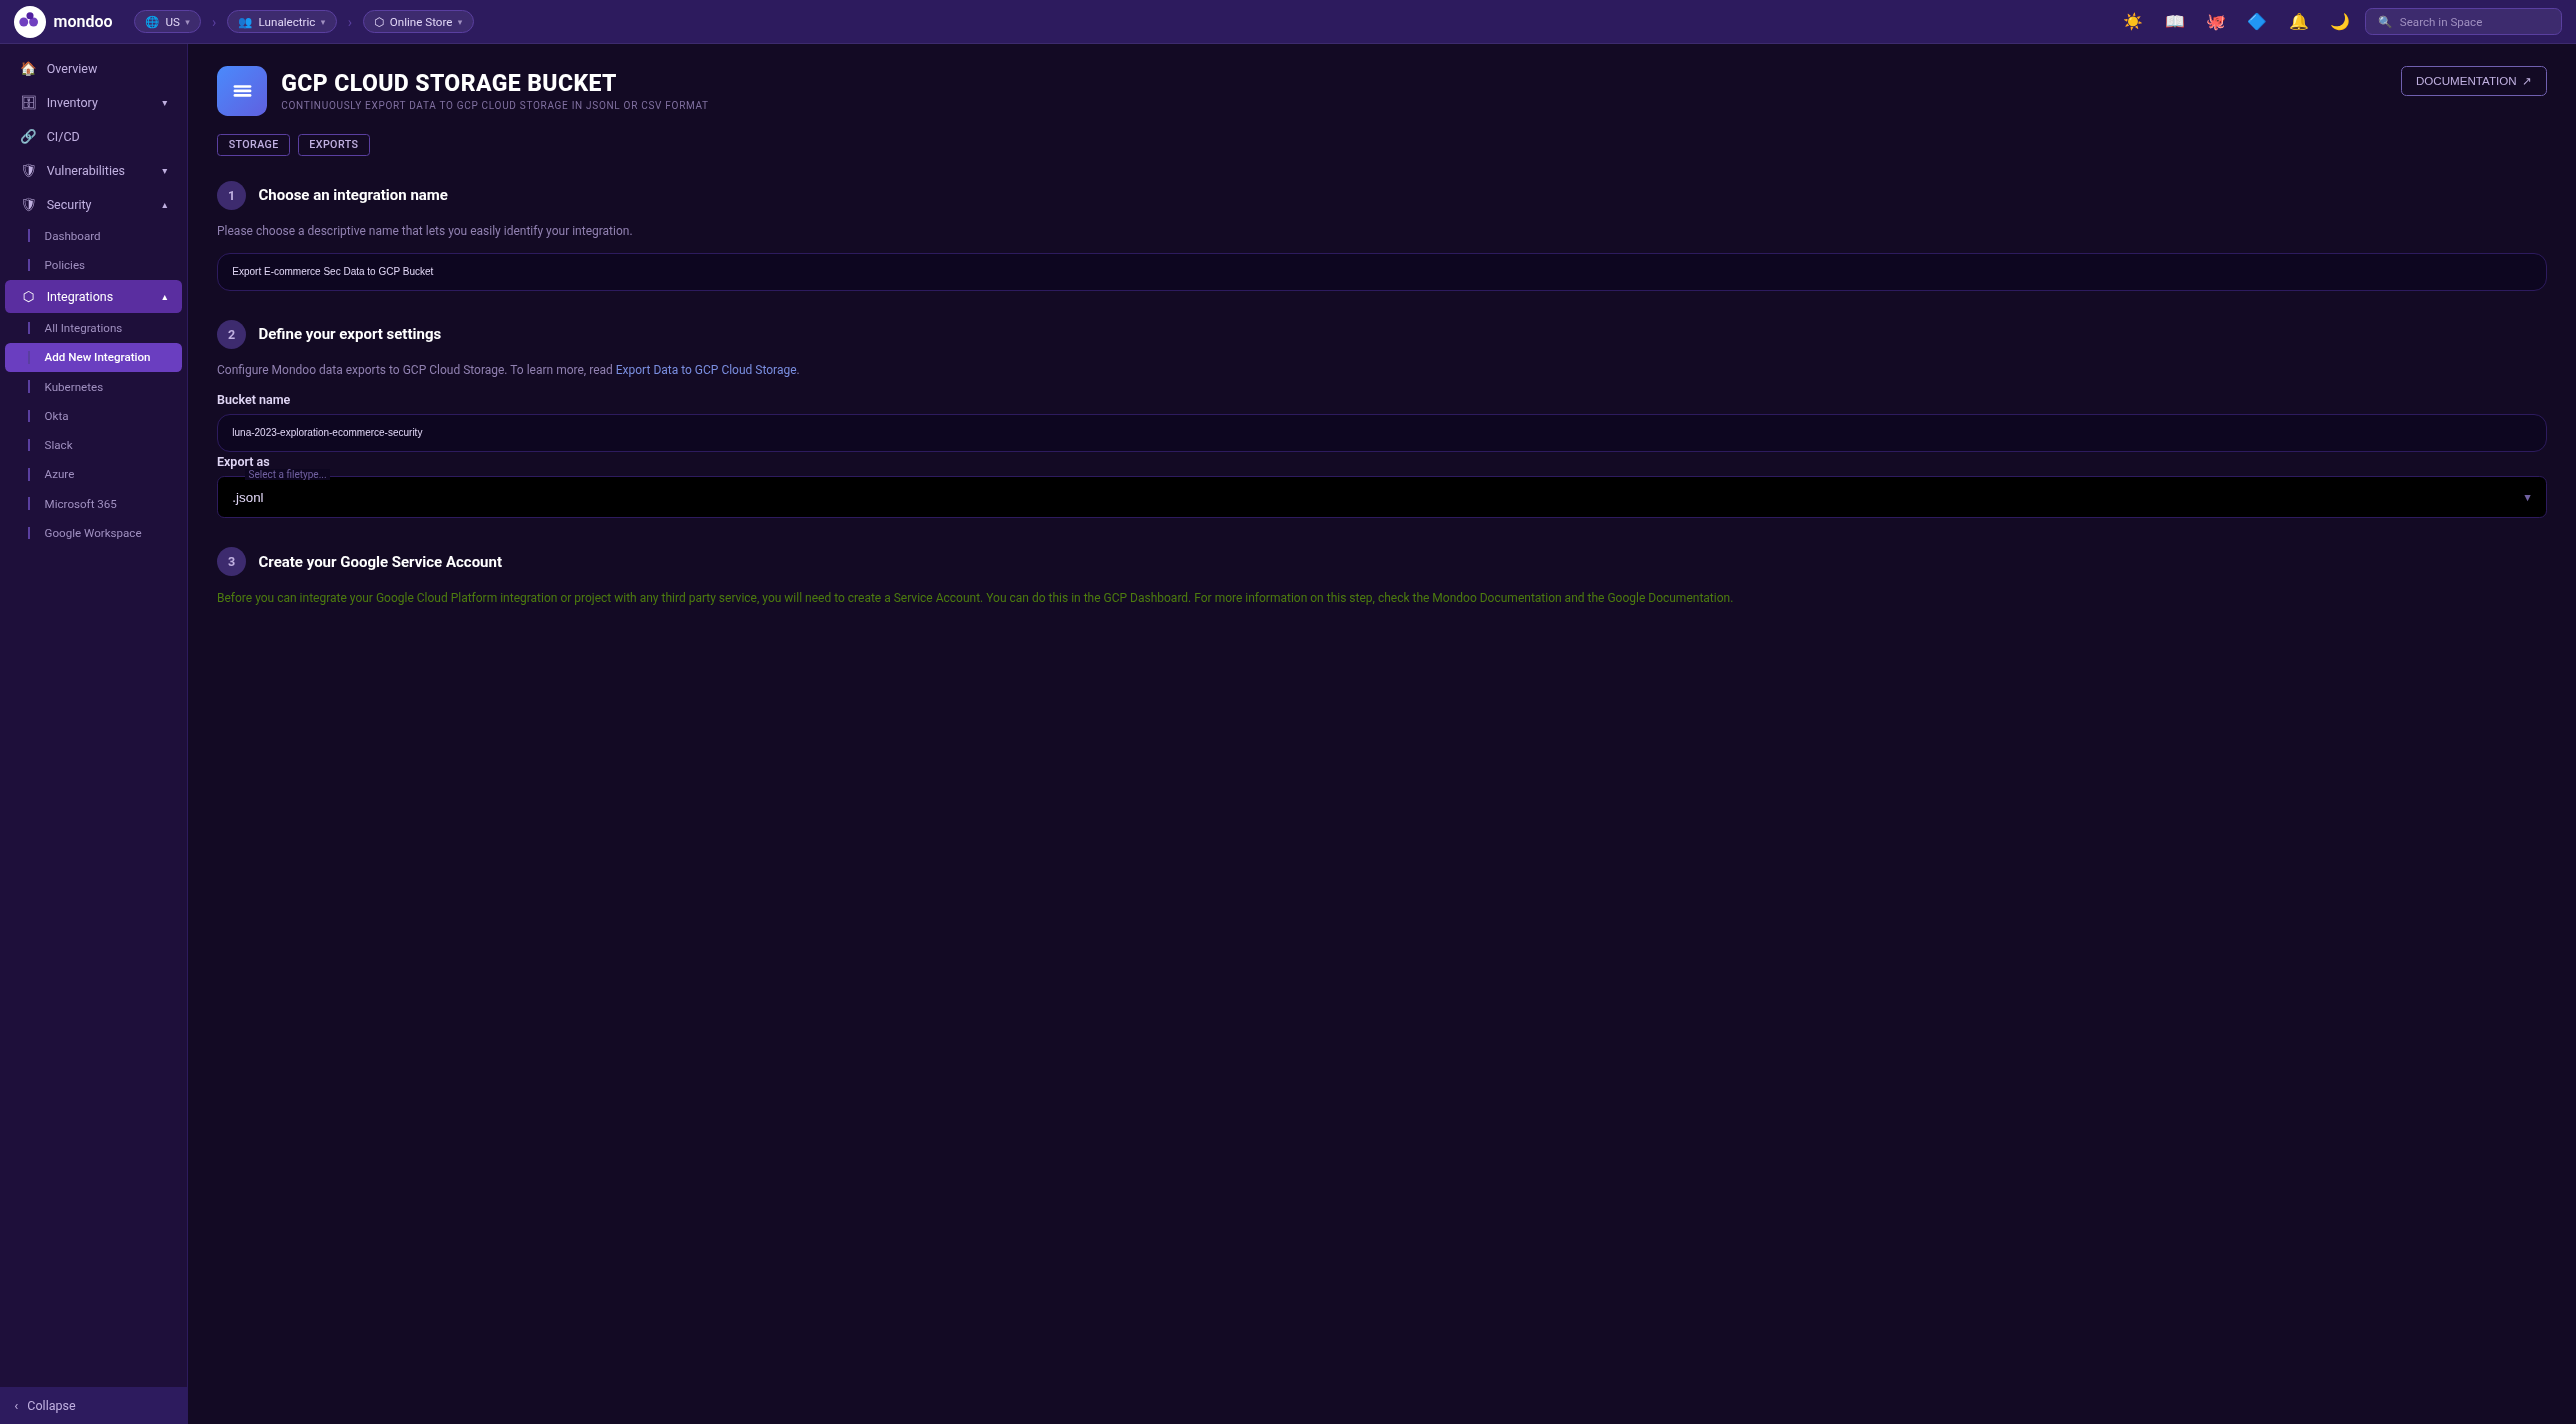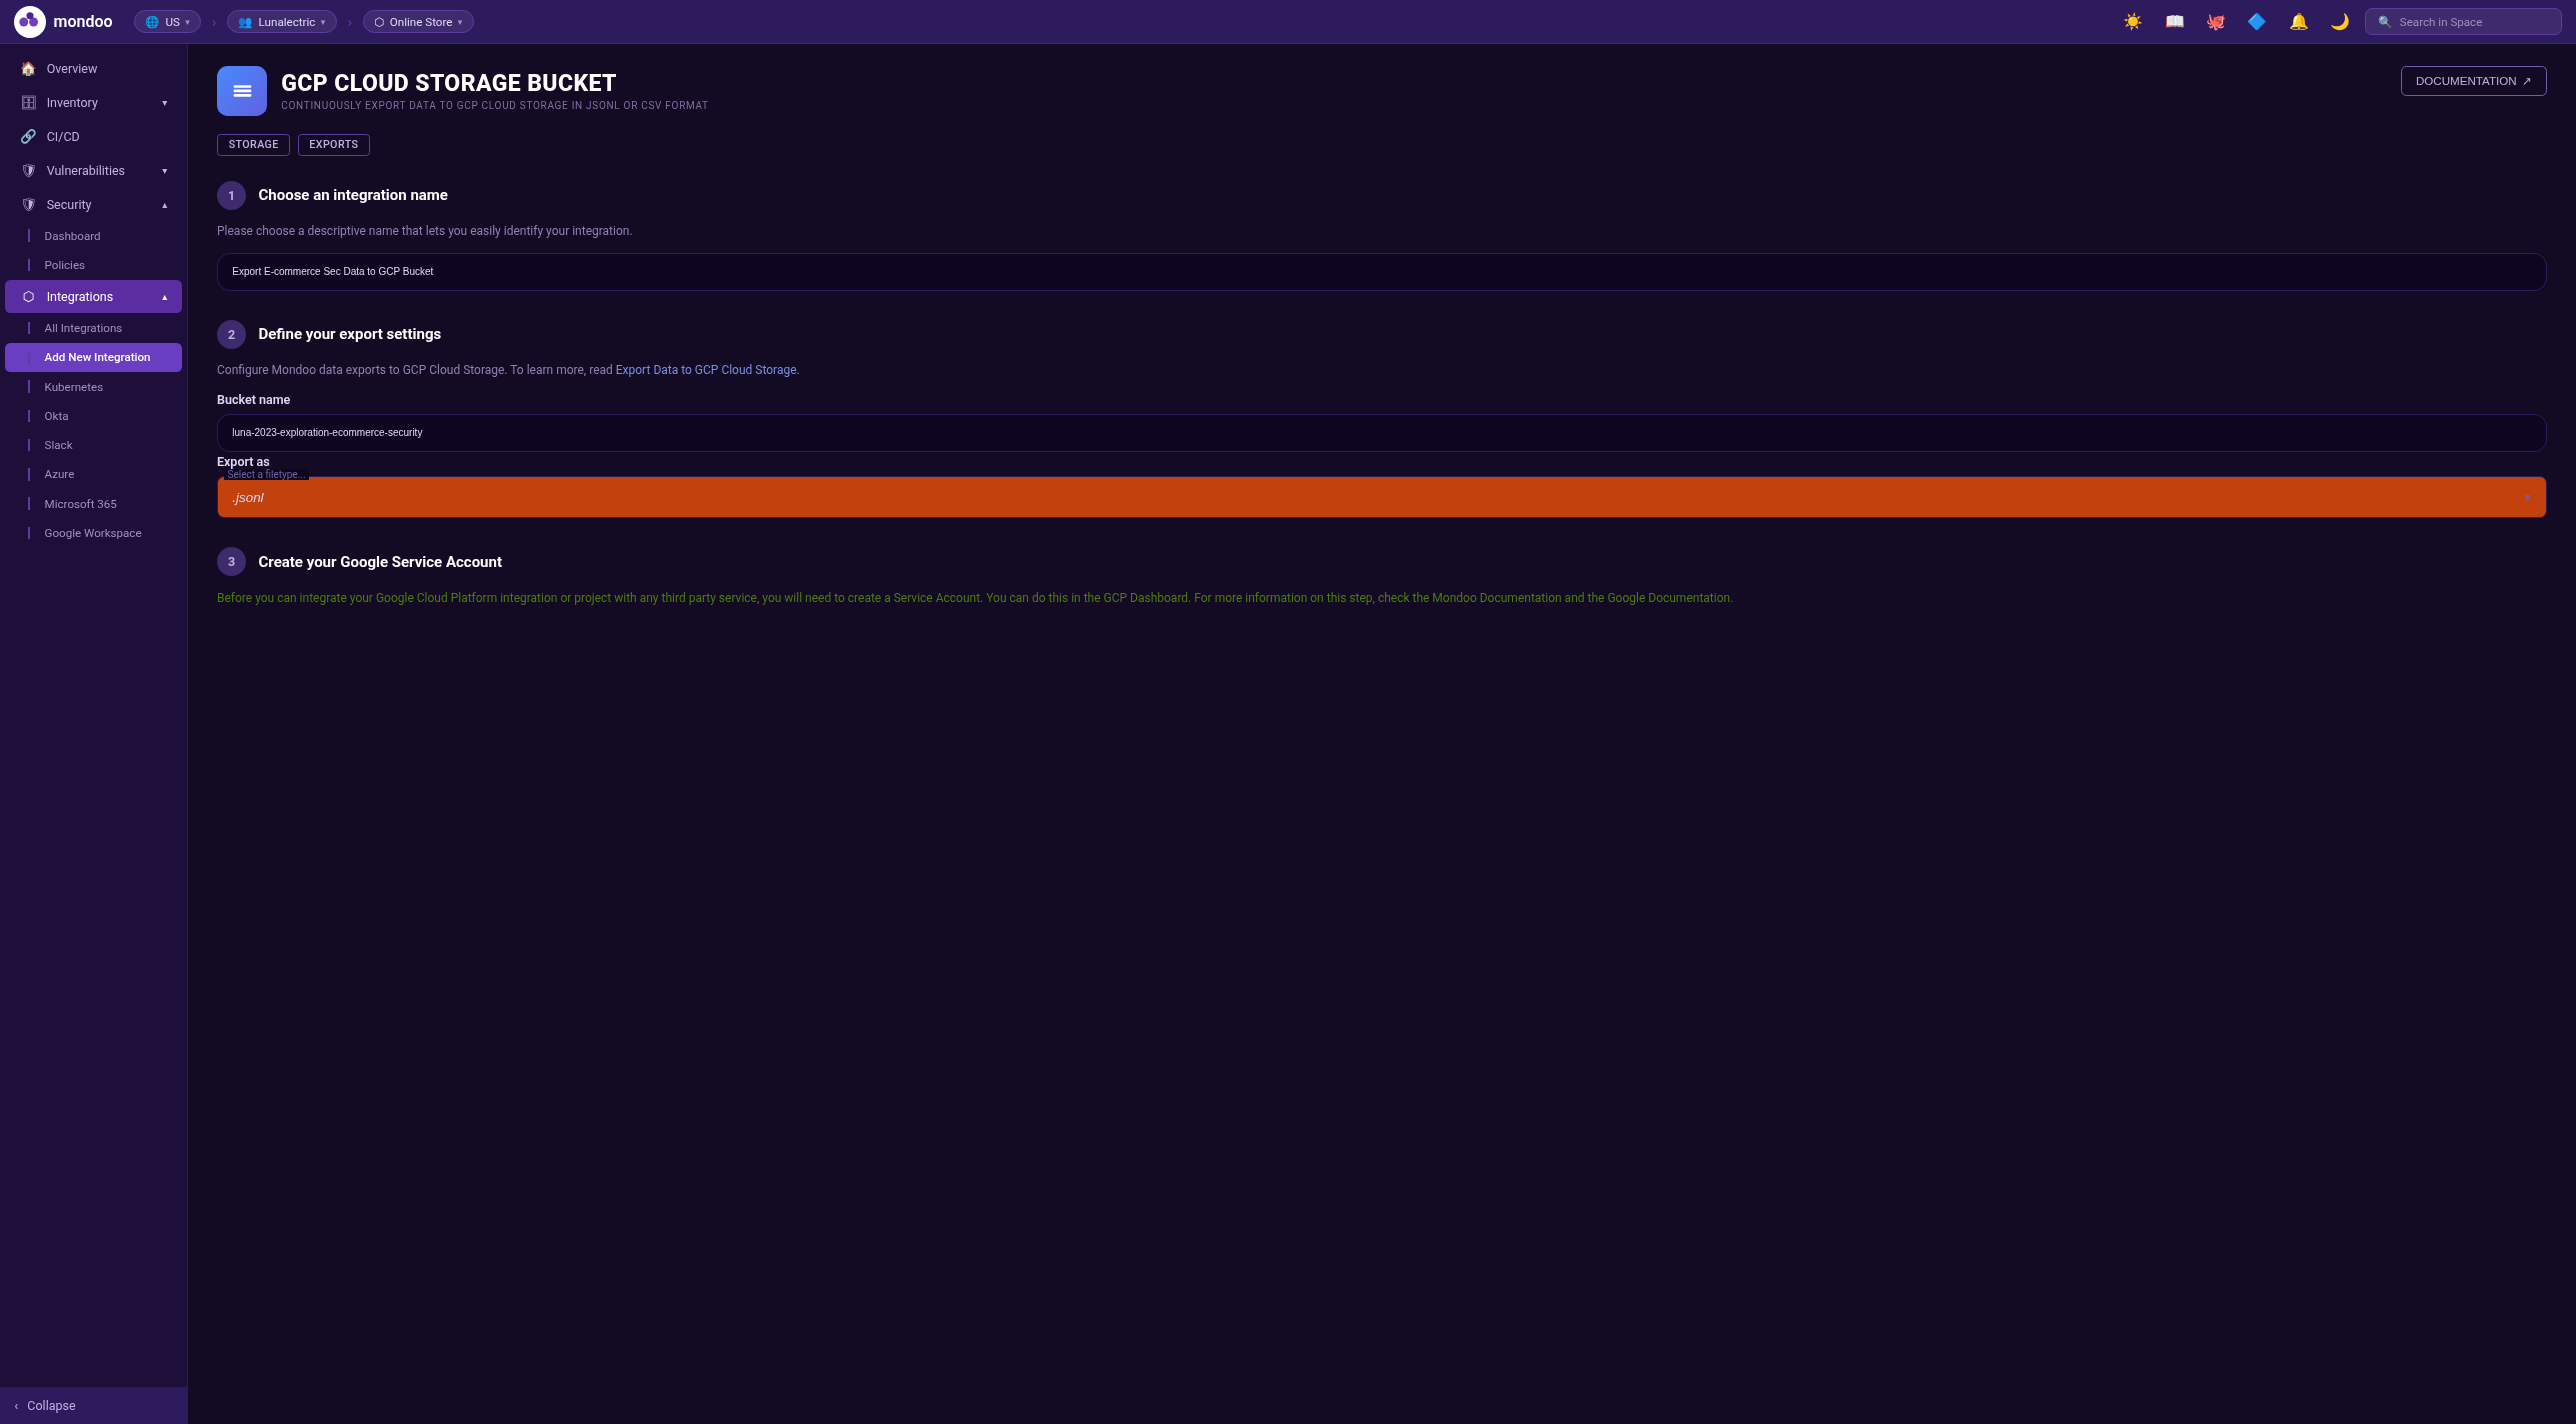--- a/index.html
+++ b/index.html
@@ -296,39 +296,38 @@
     .field-group {
       margin-bottom: 2px;
     }
 
     .select-wrapper {
       position: relative;
     }
     .select-label {
       position: absolute;
       top: -7.2px;
-      left: 7px;
+      left: 28px;
       background: #0d0620;
       padding: 0 3.6px;
       font-size: 10px;
       color: #7060a0;
       z-index: 1;
     }
     .form-select {
       width: 100%;
-      background: #c2410c;
+      background: #000000;
       border: 1.3px solid #2d1b5e;
       border-radius: 7.2px;
       color: #e0d6f5;
       font-size: 13.4px;
       padding: 12.5px 14.3px;
       outline: none;
       appearance: none;
       cursor: pointer;
-      font-style: italic;
     }
     .select-arrow {
       position: absolute;
       right: 14.3px;
       top: 50%;
       transform: translateY(-50%);
       color: #7060a0;
       font-size: 10.7px;
       pointer-events: none;
     }

